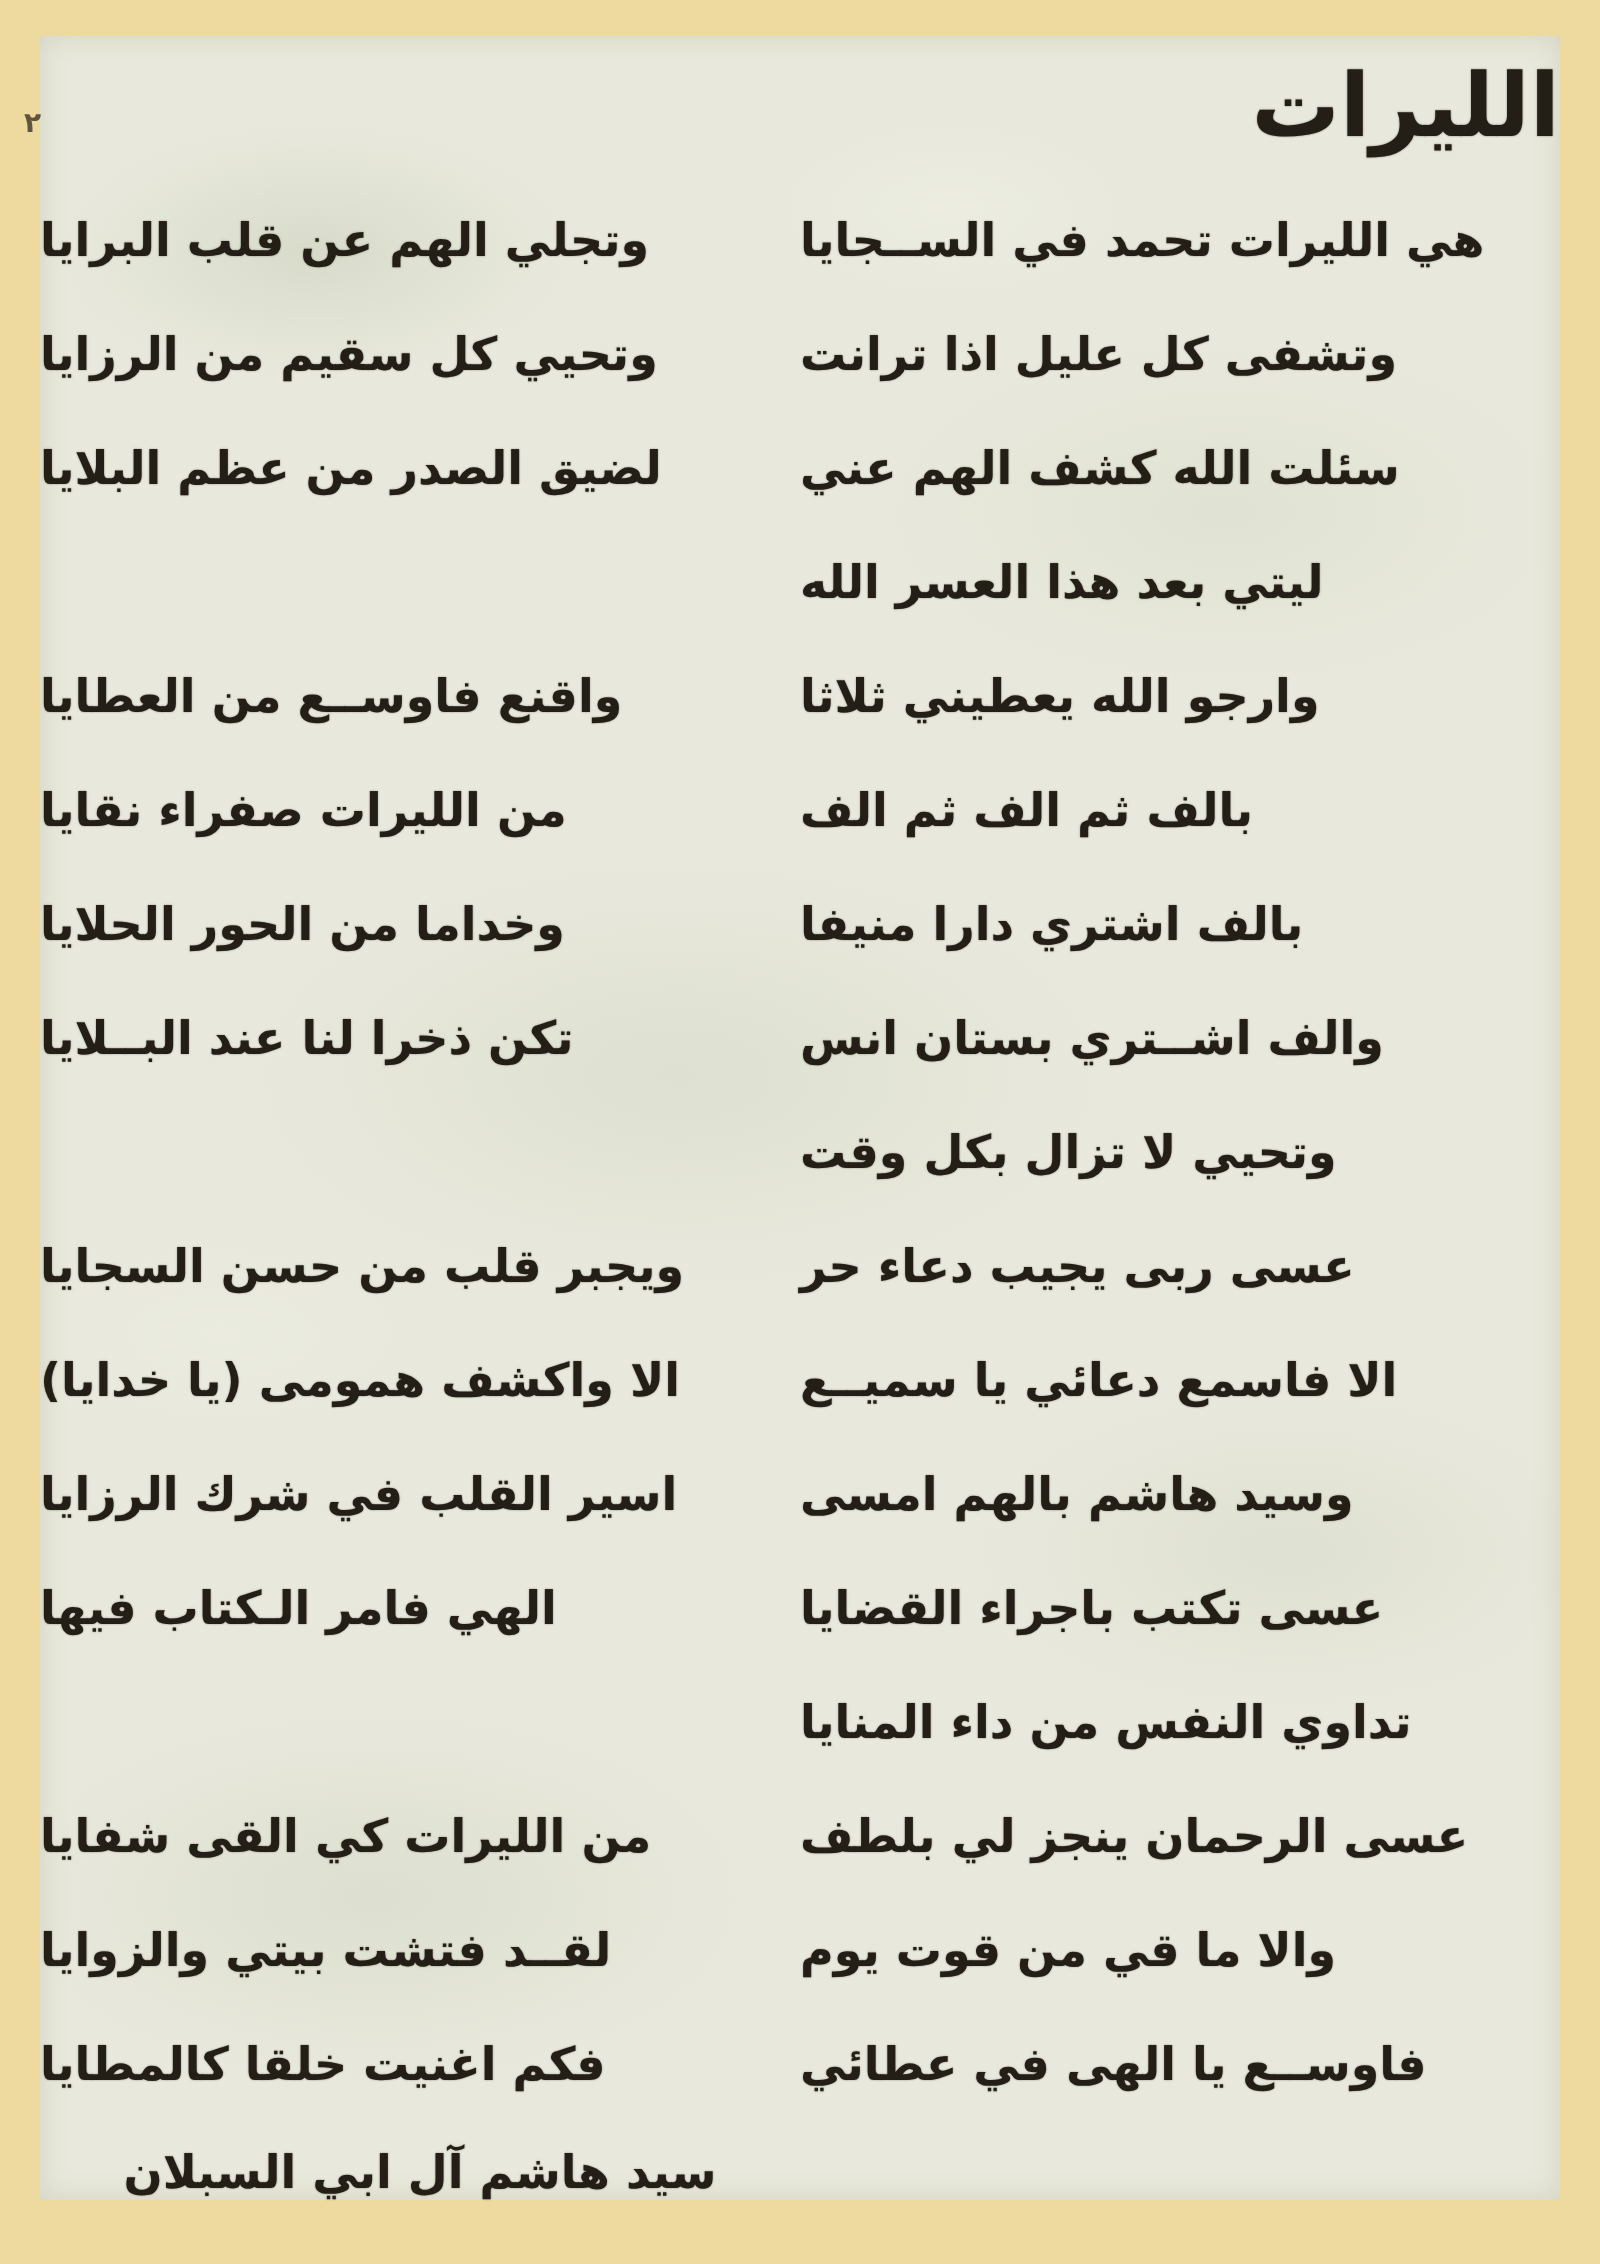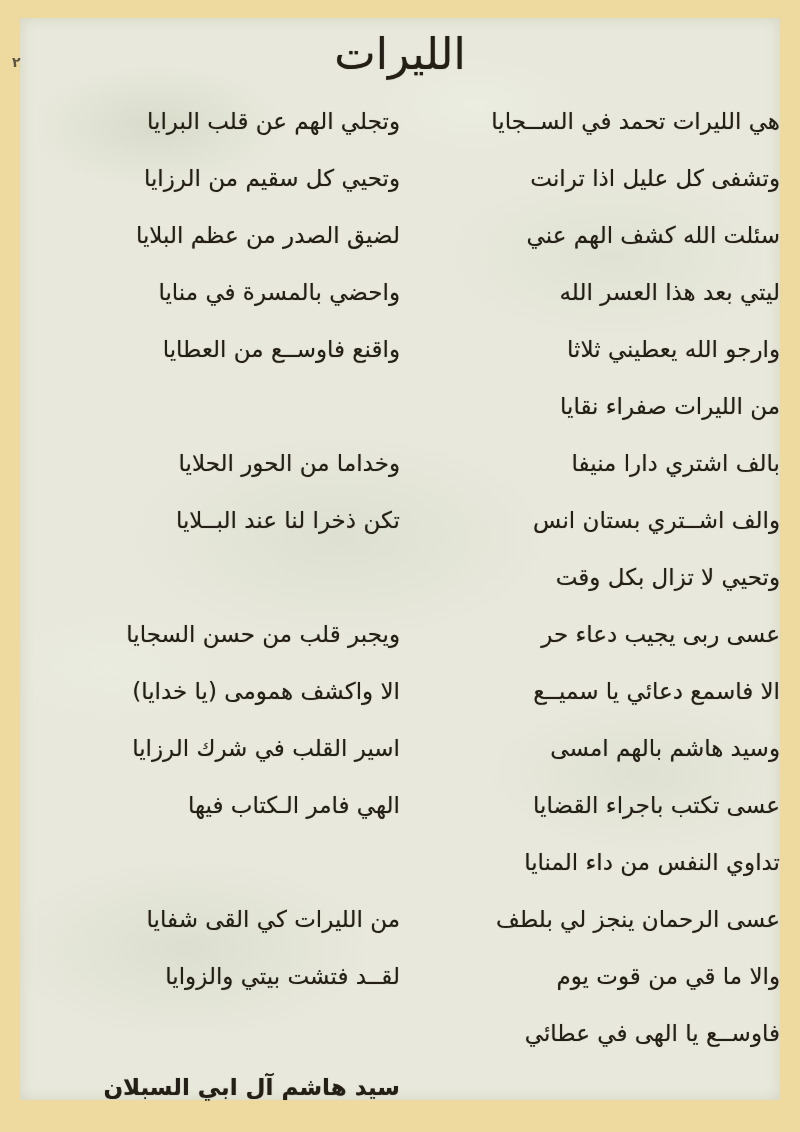--- a/index.html
+++ b/index.html
@@ -26,54 +26,55 @@
       radial-gradient(ellipse 240px 120px at 78% 22%, rgba(214,218,200,.45), transparent 70%),
       radial-gradient(ellipse 300px 150px at 42% 48%, rgba(206,210,192,.40), transparent 70%),
       radial-gradient(ellipse 220px 110px at 82% 70%, rgba(211,214,197,.45), transparent 70%),
       radial-gradient(ellipse 260px 130px at 22% 86%, rgba(204,208,190,.42), transparent 70%),
       radial-gradient(ellipse 140px 70px at 60% 8%,  rgba(240,240,230,.5), transparent 70%),
       radial-gradient(ellipse 160px 80px at 12% 60%, rgba(238,238,228,.45), transparent 70%);
     color: #241f16;
     box-shadow: inset 0 0 14px rgba(120,110,70,.18);
   }
   .title {
-    text-align: center;
+    text-align: right;
     font-size: 44px;
-    font-weight: 400;
+    font-weight: 700;
     line-height: 60px;
     margin-top: 6px;
     letter-spacing: 1px;
     text-shadow: 0 0 1px rgba(30,25,15,.55);
   }
   .verse-list {
     margin-top: 8px;
   }
   .verse-row {
     display: flex;
     height: 57px;
     align-items: center;
   }
   .hemistich {
     width: 50%;
-    text-align: right;
+    text-align: left;
     font-size: 23px;
-    font-weight: 400;
+    font-weight: 700;
     white-space: nowrap;
     text-shadow: 0 0 1px rgba(30,25,15,.45);
   }
   .signature-row {
     display: flex;
     height: 52px;
     align-items: center;
   }
   .signature-spacer {
     width: 50%;
   }
   .signature {
     width: 50%;
+    text-align: center;
     font-size: 23px;
     font-weight: 700;
     white-space: nowrap;
     text-shadow: 0 0 1px rgba(30,25,15,.45);
   }
   .margin-mark {
     position: absolute;
     top: 36px;
     left: -8px;
     font-size: 14px;
@@ -101,29 +102,29 @@
     <div class="hemistich">وتحيي كل سقيم من الرزايا</div>
   </div>
 
   <div class="verse-row">
     <div class="hemistich">سئلت الله كشف الهم عني</div>
     <div class="hemistich">لضيق الصدر من عظم البلايا</div>
   </div>
 
   <div class="verse-row">
     <div class="hemistich">ليتي بعد هذا العسر الله</div>
-    <div class="hemistich">واحضي بالمسرة في منايا</div>
   </div>
 
   <div class="verse-row">
     <div class="hemistich">وارجو الله يعطيني ثلاثا</div>
     <div class="hemistich">واقنع فاوســع من العطايا</div>
   </div>
 
   <div class="verse-row">
+    <div class="hemistich">بالف ثم الف ثم الف</div>
     <div class="hemistich">من الليرات صفراء نقايا</div>
   </div>
 
   <div class="verse-row">
     <div class="hemistich">بالف اشتري دارا منيفا</div>
     <div class="hemistich">وخداما من الحور الحلايا</div>
   </div>
 
   <div class="verse-row">
     <div class="hemistich">والف اشــتري بستان انس</div>
@@ -163,20 +164,21 @@
     <div class="hemistich">من الليرات كي القى شفايا</div>
   </div>
 
   <div class="verse-row">
     <div class="hemistich">والا ما قي من قوت يوم</div>
     <div class="hemistich">لقــد فتشت بيتي والزوايا</div>
   </div>
 
   <div class="verse-row">
     <div class="hemistich">فاوســع يا الهى في عطائي</div>
+    <div class="hemistich">فكم اغنيت خلقا كالمطايا</div>
   </div>
 </div>
 
   <div class="signature-row">
     <div class="signature-spacer"></div>
     <div class="signature">سيد هاشم آل ابي السبلان</div>
   </div>
 </div>
 
 </body></html>

